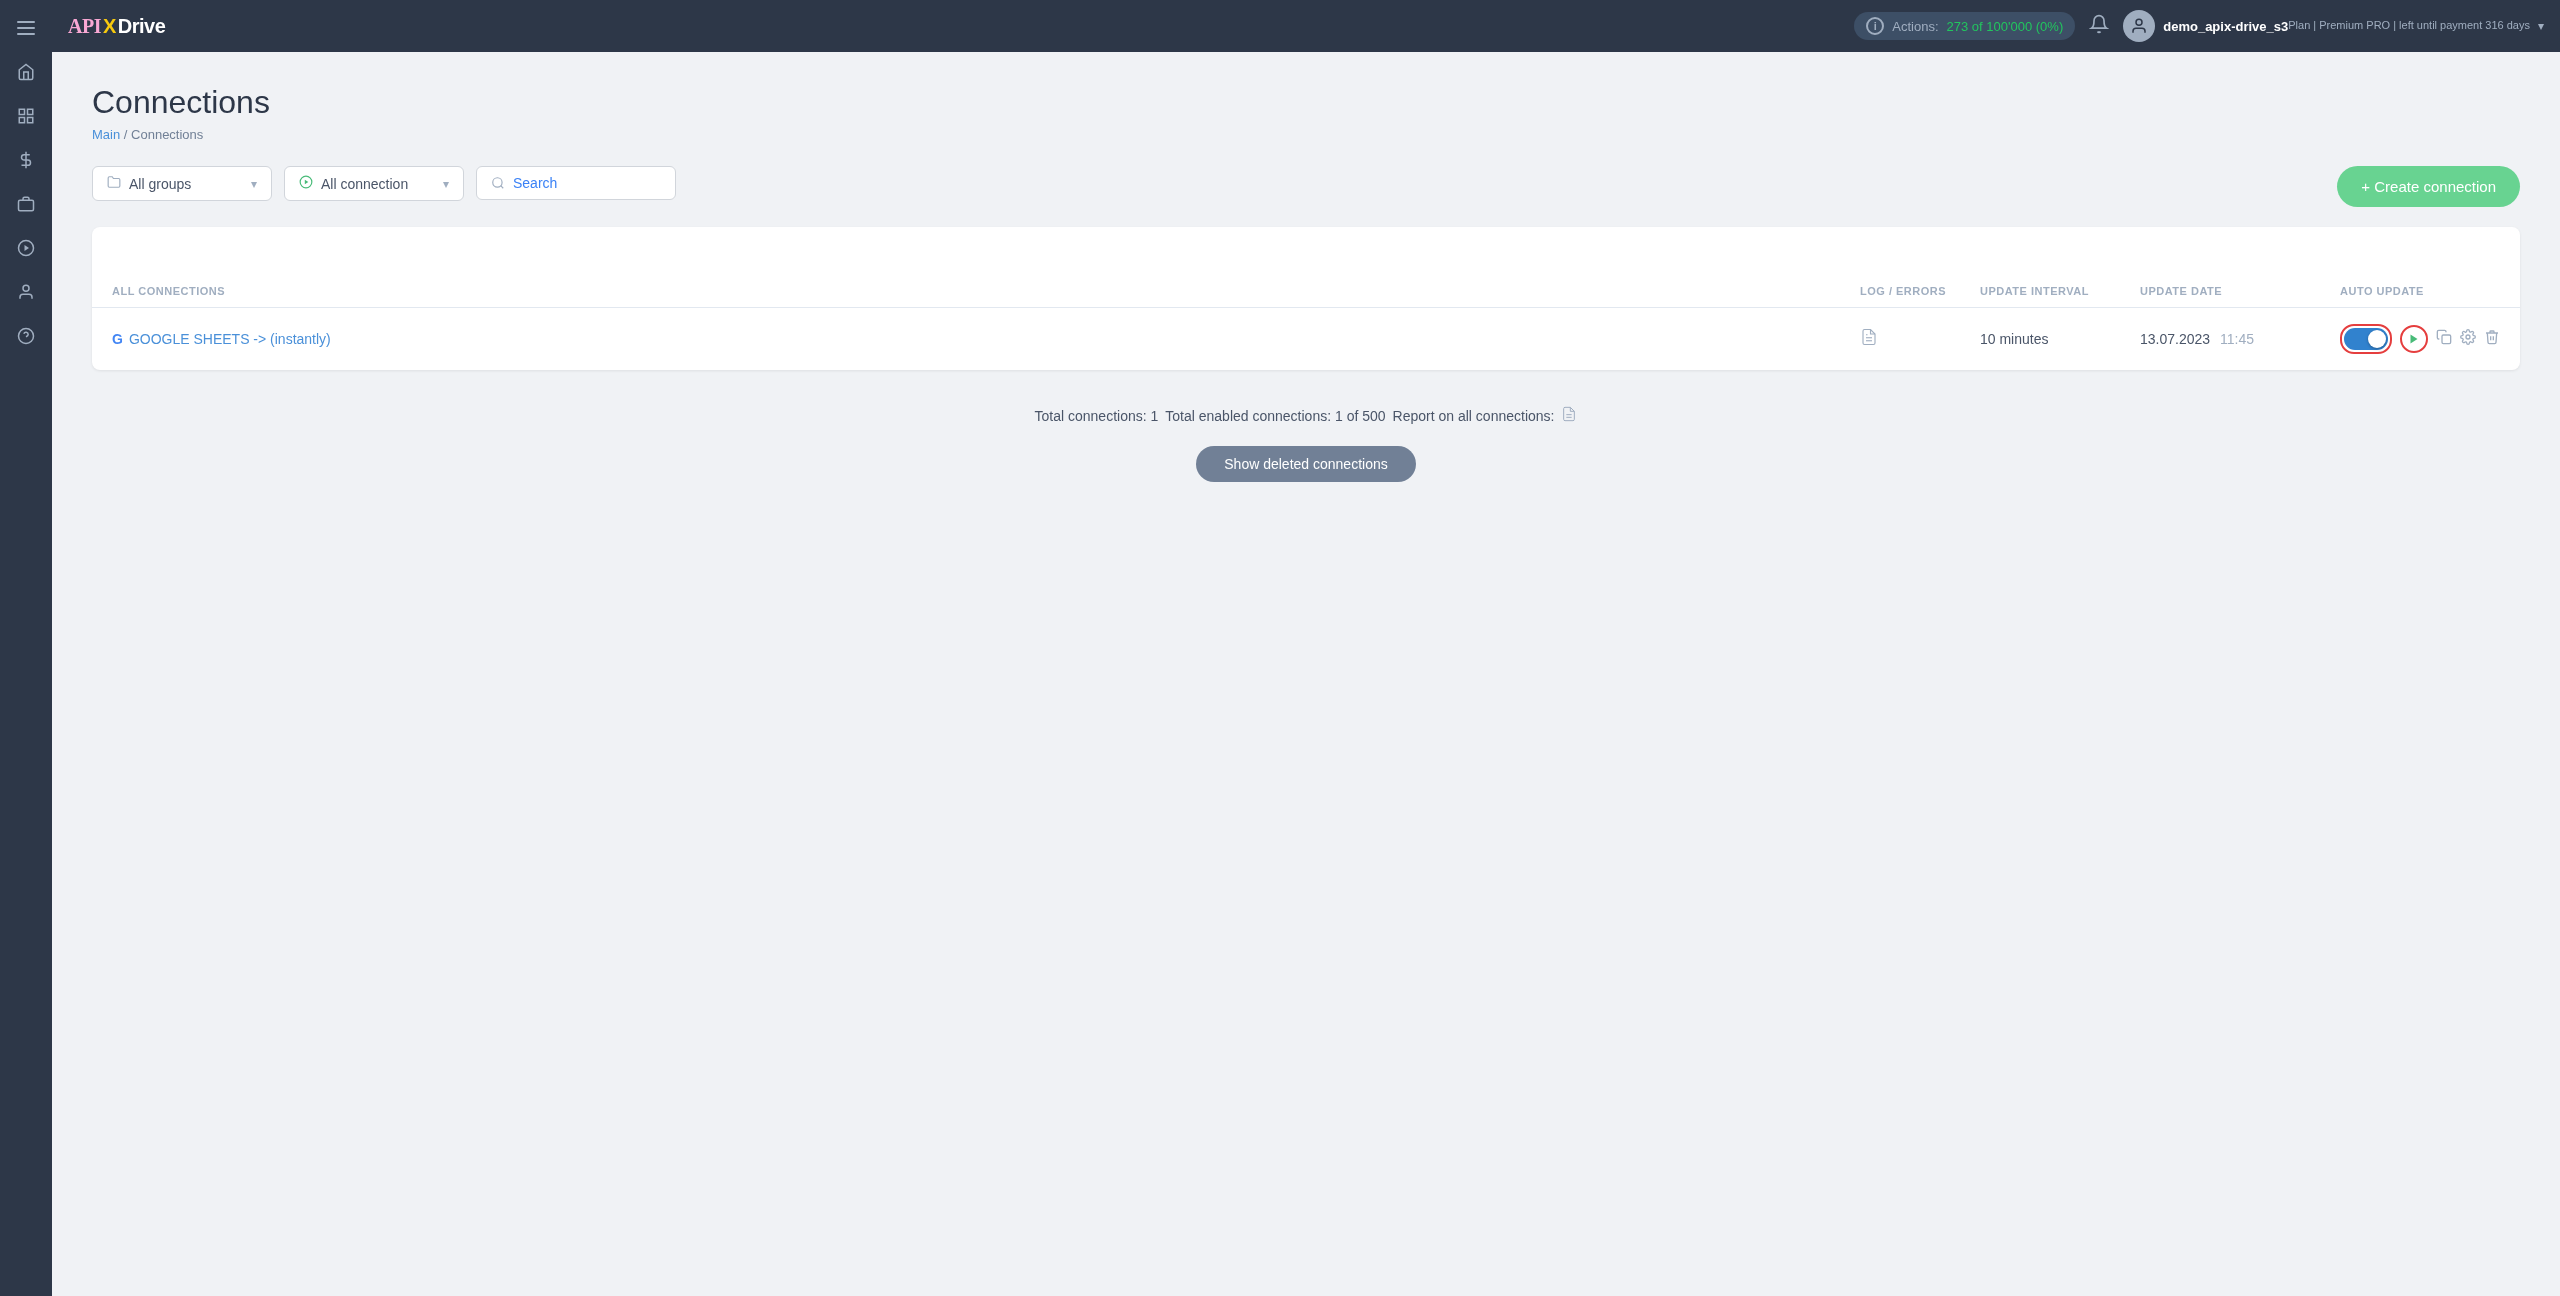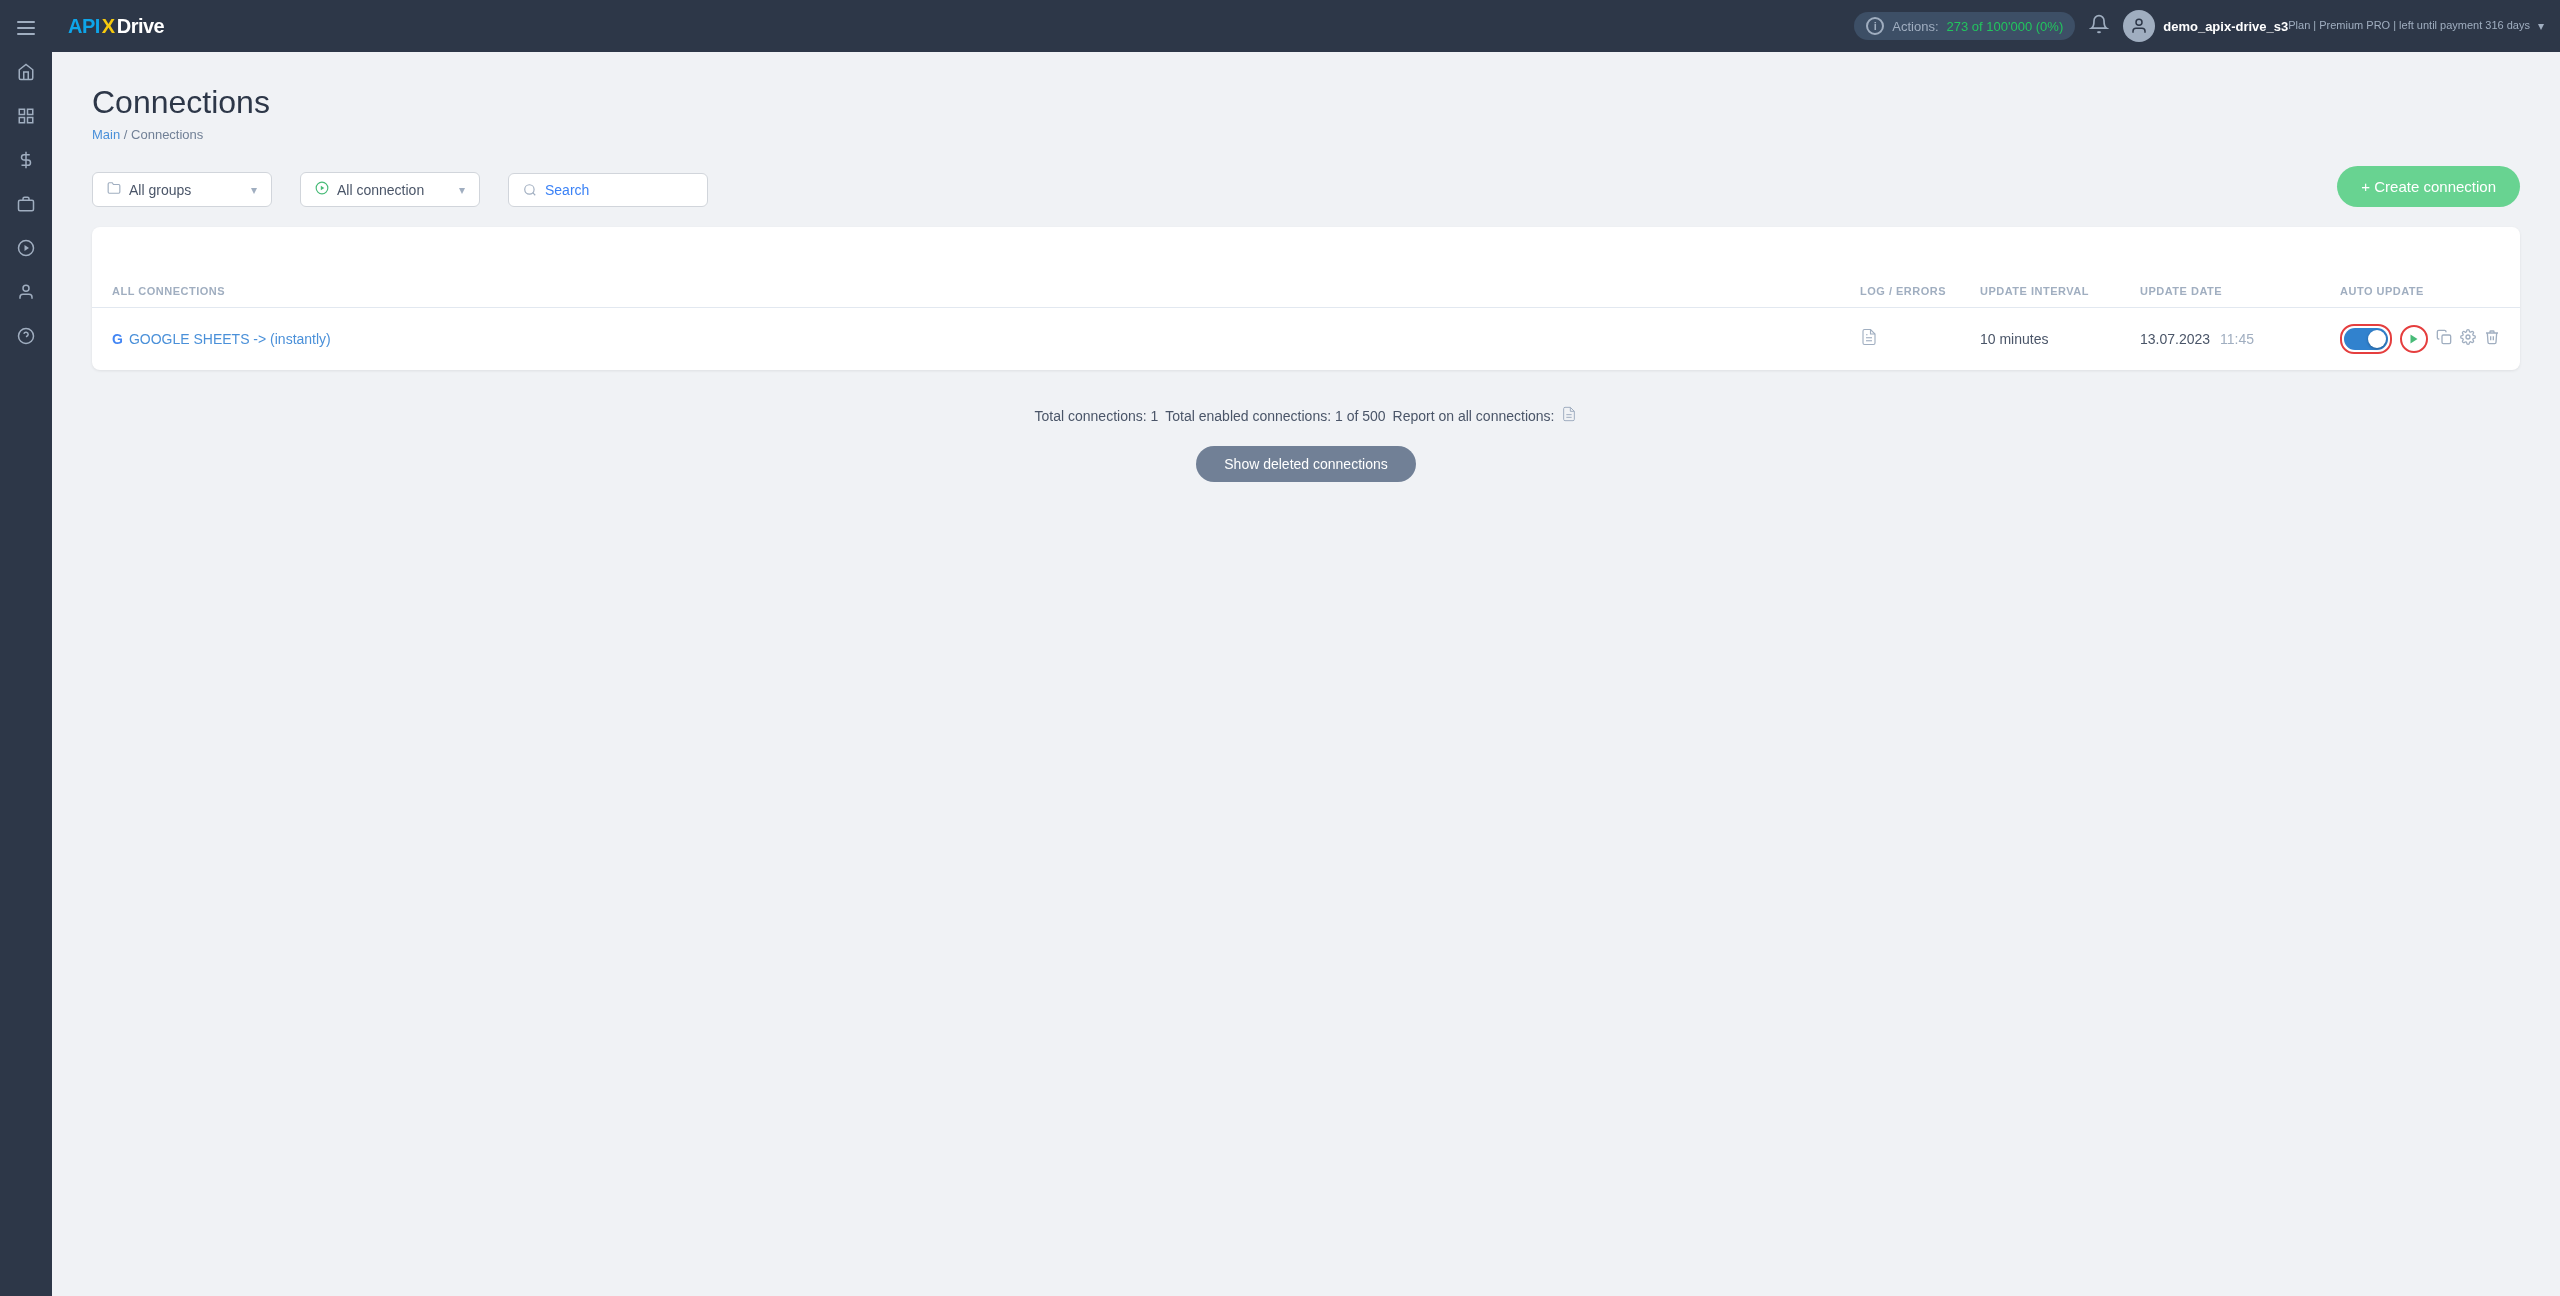--- a/index.html
+++ b/index.html
@@ -48,21 +48,21 @@
     }
     .navbar-logo {
       display: flex;
       align-items: center;
       gap: 2px;
       font-size: 20px;
       font-weight: 700;
       color: #fff;
       letter-spacing: -0.5px;
     }
-    .logo-api { color: #0ea5e9; }
+    .logo-api { color: #f9a8d4; font-family: Liberation Serif, serif; }
     .logo-x { color: #f6c90e; }
     .logo-drive { color: #fff; }
 
     .navbar-spacer { flex: 1; }
 
     .navbar-actions {
       display: flex;
       align-items: center;
       gap: 14px;
     }
@@ -130,22 +130,22 @@
     .breadcrumb {
       font-size: 13px;
       color: #718096;
       margin-bottom: 24px;
     }
     .breadcrumb a { color: #4a90d9; text-decoration: none; }
 
     
     .filters-row {
       display: flex;
-      align-items: flex-end;
-      gap: 28px;
+      align-items: flex-start;
+      gap: 12px;
       margin-bottom: 20px;
     }
     .filter-select {
       display: flex;
       align-items: center;
       gap: 8px;
       border: 1px solid #d1d5db;
       border-radius: 6px;
       padding: 8px 14px;
       background: #fff;

